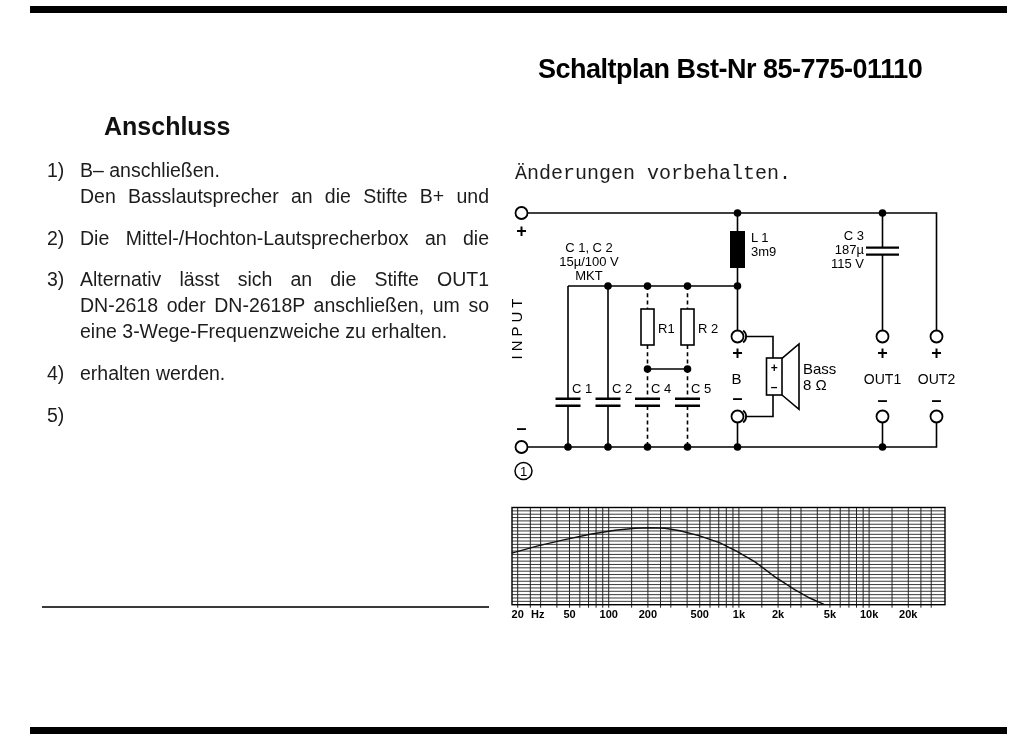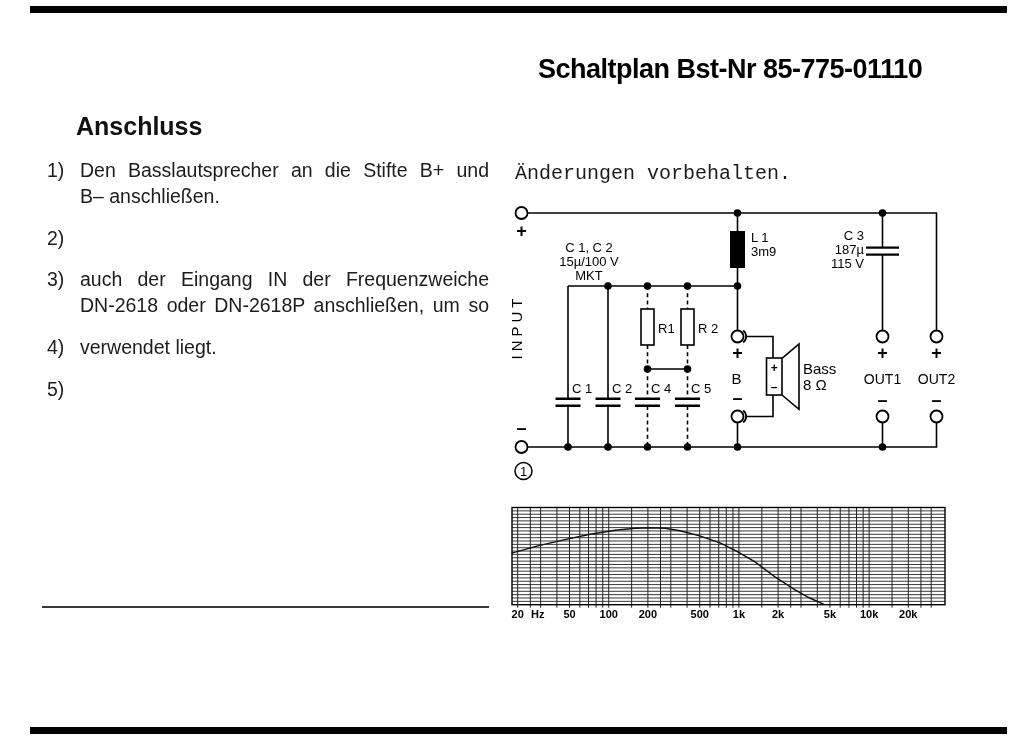--- a/index.html
+++ b/index.html
@@ -1,21 +1,21 @@
 <!DOCTYPE html>
 <html><head>
 <meta charset="utf-8">
 <style>
   html,body{margin:0;padding:0;background:#fff;}
   #page{position:relative;width:1034px;height:746px;background:#fff;overflow:hidden;
         font-family:"Liberation Sans","DejaVu Sans",sans-serif;color:#1c1c1c;}
   .scanbar{position:absolute;left:30px;width:977px;height:7px;background:#000;}
   #title{position:absolute;left:538px;top:54px;font-size:27px;font-weight:bold;
          letter-spacing:-0.5px;color:#000;white-space:nowrap;}
-  #heading{position:absolute;left:76px;top:112px;font-size:25px;font-weight:bold;color:#111;}
+  #heading{position:absolute;left:104px;top:112px;font-size:25px;font-weight:bold;color:#111;}
   #list{position:absolute;left:43px;top:158px;width:446px;}
   .li{display:flex;margin-bottom:16px;}
   .li .num{width:37px;flex:0 0 37px;font-size:19.5px;line-height:25.8px;padding-left:4px;box-sizing:border-box;}
   .li .body{flex:1;}
   .ln{font-size:19.5px;line-height:25.8px;white-space:normal;}
   .ln.just{text-align:justify;text-align-last:justify;}
   #separator{position:absolute;left:42px;top:606px;width:447px;height:2px;background:#3a3a3a;}
   #notice{position:absolute;left:515px;top:162px;font-size:20px;color:#1c1c1c;font-family:Liberation Mono, monospace;}
   svg{position:absolute;}
   svg text{font-family:"Liberation Sans","DejaVu Sans",sans-serif;fill:#000;}
@@ -34,40 +34,42 @@
   <div class="scanbar" style="top:727px"></div>
 
   <div id="title">Schaltplan Bst-Nr 85-775-01110</div>
 
   <div id="heading">Anschluss</div>
 
   <div id="list">
       <div class="li">
         <div class="num">1)</div>
         <div class="body">
+          <div class="ln">B– anschließen.</div>
           <div class="ln just">Den Basslautsprecher an die Stifte B+ und</div>
-          <div class="ln">B– anschließen.</div>
         </div>
       </div>
       <div class="li">
         <div class="num">2)</div>
         <div class="body">
+          <div class="ln just">Die Mittel-/Hochton-Lautsprecherbox an die</div>
         </div>
       </div>
       <div class="li">
         <div class="num">3)</div>
         <div class="body">
-          <div class="ln just">auch der Eingang IN der Frequenzweiche</div>
+          <div class="ln just">Alternativ lässt sich an die Stifte OUT1</div>
           <div class="ln just">DN-2618 oder DN-2618P anschließen, um so</div>
+          <div class="ln">eine 3-Wege-Frequenzweiche zu erhalten.</div>
         </div>
       </div>
       <div class="li">
         <div class="num">4)</div>
         <div class="body">
-          <div class="ln">verwendet liegt.</div>
+          <div class="ln">erhalten werden.</div>
         </div>
       </div>
       <div class="li">
         <div class="num">5)</div>
         <div class="body">
         </div>
       </div>
     </div>
 
   <div id="separator"></div>

